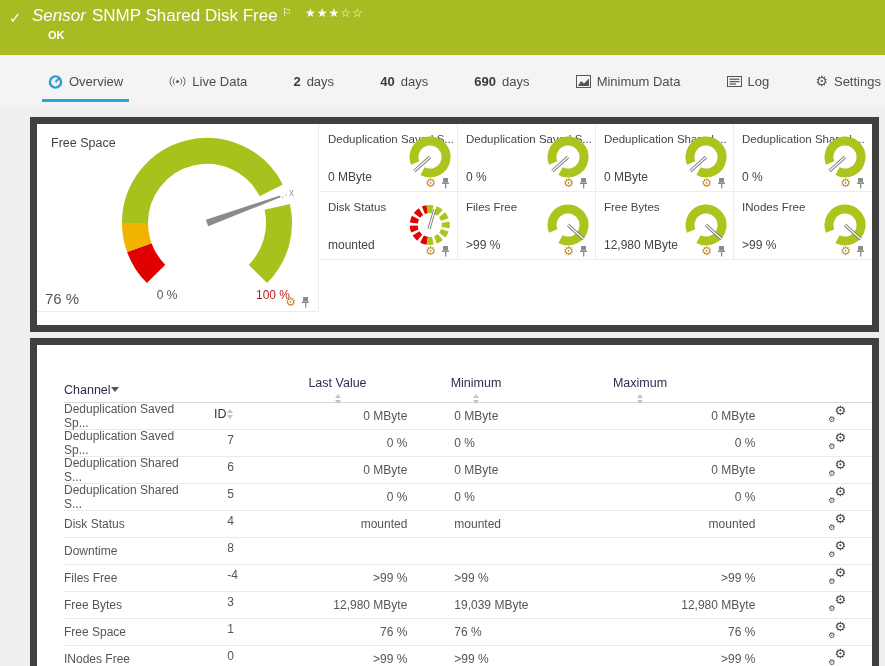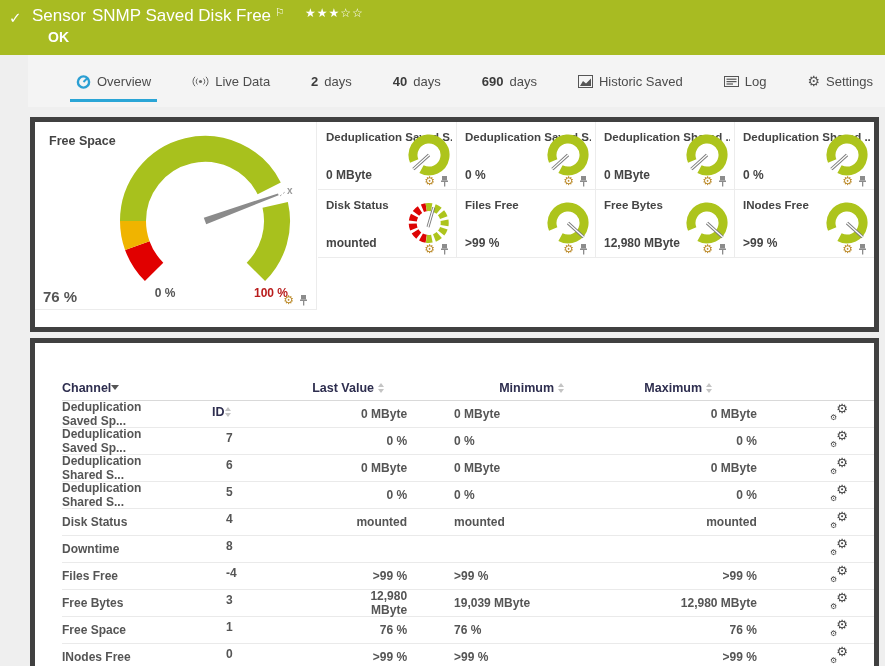--- a/index.html
+++ b/index.html
@@ -3,38 +3,38 @@
 <meta charset="utf-8">
 <style>
   * { margin:0; padding:0; box-sizing:border-box; }
   html,body { width:885px; height:666px; overflow:hidden;
     font-family:"Liberation Sans","DejaVu Sans",sans-serif; background:#efefef; }
 
   
   .sensor-header { height:55px; background:#a8bb22; color:#fff; position:relative; }
   .hdr-check { position:absolute; left:9px; top:9px; font-size:15px; font-weight:bold; }
   .hdr-line { position:absolute; left:32px; top:6px; font-size:17px; white-space:nowrap; }
-  .hdr-kind { margin-right:6px; }
+  .hdr-kind { font-style:italic; margin-right:6px; }
   .hdr-flag { font-size:11px; vertical-align:top; margin-left:4px; }
   .hdr-stars { position:absolute; left:305px; top:6px; font-size:12px; letter-spacing:1px; }
-  .hdr-status { position:absolute; left:48px; top:29px; font-size:14px; font-weight:bold; }
+  .hdr-status { position:absolute; left:48px; top:29px; font-size:11px; font-weight:bold; }
 
   
   .tabbar { height:52px; background:#f4f4f4; display:flex; align-items:center;
-    padding-left:48px; justify-content:space-between; padding-right:12px;margin-left:28px; }
+    padding-left:48px; justify-content:space-between; padding-right:4px; }
   .tab { position:relative; display:flex; align-items:center; gap:6px; font-size:13px;
     color:#4c4c4c; cursor:pointer; white-space:nowrap; }
   .tab.active::after { content:""; position:absolute; left:-6px; right:-6px; bottom:-13px;
     height:3px; background:#2aa5d6; }
   .tab .num { font-weight:bold; color:#3c3c3c; }
   .tab .gear-glyph { font-size:14px; color:#555; line-height:1; }
   .tab svg { display:block; }
 
   
-  .panel { margin-left:30px; width:849px; background:#fff; border:5px solid #404040;font-weight:bold; }
+  .panel { margin-left:30px; width:849px; background:#fff; border:7px solid #404040; }
   .panel.overview { margin-top:10px; height:215px; position:relative; }
   .panel.table-panel { margin-top:6px; height:400px; }
 
   
   .big-tile { position:absolute; left:0; top:0; width:282px; height:188px;
     border-right:1px solid #ececec; border-bottom:1px solid #ececec; }
   .big-title { position:absolute; left:14px; top:12px; font-size:12.5px; color:#444; }
   .big-gauge-svg { position:absolute; left:0; top:0; }
   .g-min { position:absolute; left:112px; top:164px; width:36px; text-align:center;
     font-size:12px; color:#555; }
@@ -60,40 +60,40 @@
   
   .ch-table { padding-top:32px; font-size:12px; color:#555; }
   .trow, .thead { display:flex; align-items:center; margin:0 0 0 27px; }
   .thead { height:26px; border-bottom:1px solid #d9d9d9; color:#2e2e4f; font-size:12.5px; }
   .trow { height:27px; border-bottom:1px solid #eaeaea;gap:47px; }
   .c-ch { width:150px; } .c-id { width:75px;margin-top:48px; }
   .c-last { width:97px; text-align:right; }
   .c-min { width:180px; text-align:left; }
   .c-max { width:148px; text-align:right; }
   .c-act { width:90px; text-align:center; }
-  .h-right { display:flex; justify-content:flex-end; align-items:center; gap:4px; }
+  .h-right { display:flex; justify-content:flex-end; align-items:center; gap:4px;flex-direction:column; }
   .h-left  { display:flex; justify-content:flex-start; align-items:center; }
   .tri-desc { width:0; height:0; border-left:4px solid transparent; border-right:4px solid transparent;
     border-top:5px solid #555; display:inline-block; }
   .sort-both { display:inline-flex; flex-direction:column; gap:2px; }
   .sort-both i { display:block; width:0; height:0; border-left:3.5px solid transparent;
     border-right:3.5px solid transparent; }
   .sort-both .up { border-bottom:4px solid #c4c4c4; }
   .sort-both .dn { border-top:4px solid #c4c4c4; }
   .gears { position:relative; display:inline-block; width:18px; height:16px; cursor:pointer; }
   .gears .g1 { position:absolute; right:0; top:-3px; font-size:13px; color:#454545; line-height:1; }
   .gears .g2 { position:absolute; left:0; bottom:-1px; font-size:8px; color:#454545; line-height:1; }
 </style>
 </head>
 <body>
 
 <div class="sensor-header">
   <span class="hdr-check">✓</span>
   <div class="hdr-line">
-    <span class="hdr-kind">Sensor</span><span>SNMP Saved Disk Free</span><span class="hdr-flag">⚐</span>
+    <span class="hdr-kind">Sensor</span><span>SNMP Shared Disk Free</span><span class="hdr-flag">⚐</span>
   </div>
   <span class="hdr-stars">★★★☆☆</span>
   <span class="hdr-status">OK</span>
 </div>
 
 <div class="tabbar">
   <div class="tab active">
     <svg width="15" height="15" viewBox="0 0 15 15">
       <circle cx="7.5" cy="8" r="5.6" fill="none" stroke="#2b9fd3" stroke-width="2.4"></circle>
       <line x1="7.5" y1="8" x2="11.5" y2="4" stroke="#2b9fd3" stroke-width="2"></line>
@@ -120,21 +120,21 @@
   </div>
   <div class="tab">
     <span class="num">690</span>
     <span>days</span>
   </div>
   <div class="tab">
     <svg width="15" height="13" viewBox="0 0 15 13">
       <rect x="0.5" y="0.5" width="14" height="12" fill="none" stroke="#555" stroke-width="1"></rect>
       <path d="M2 11 L5 6 L8 8.5 L13 3.5 L13 11 Z" fill="#555"></path>
     </svg>
-    <span>Historic Saved</span>
+    <span>Minimum Data</span>
   </div>
   <div class="tab">
     <svg width="15" height="11" viewBox="0 0 15 11">
       <rect x="0.5" y="0.5" width="14" height="10" fill="none" stroke="#555" stroke-width="1"></rect>
       <line x1="2.5" y1="3.2" x2="12.5" y2="3.2" stroke="#555" stroke-width="1.2"></line>
       <line x1="2.5" y1="5.6" x2="12.5" y2="5.6" stroke="#555" stroke-width="1.2"></line>
       <line x1="2.5" y1="8" x2="9" y2="8" stroke="#555" stroke-width="1.2"></line>
     </svg>
     <span>Log</span>
   </div>

